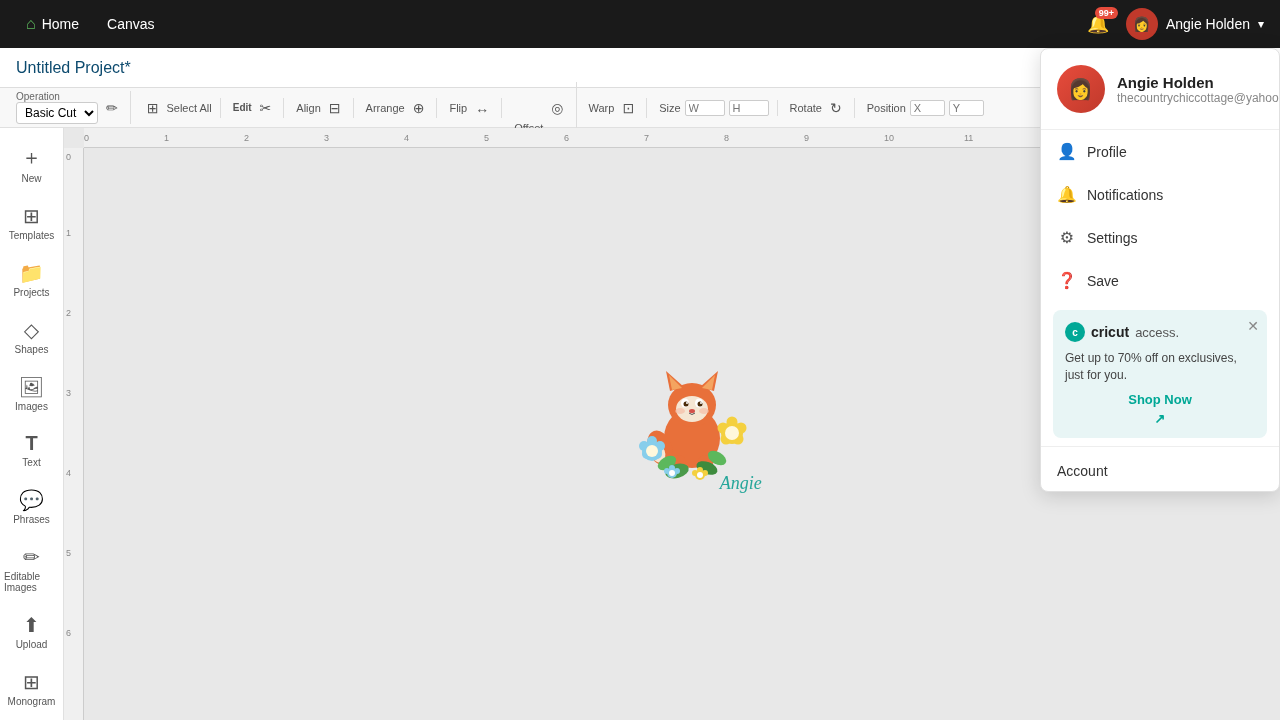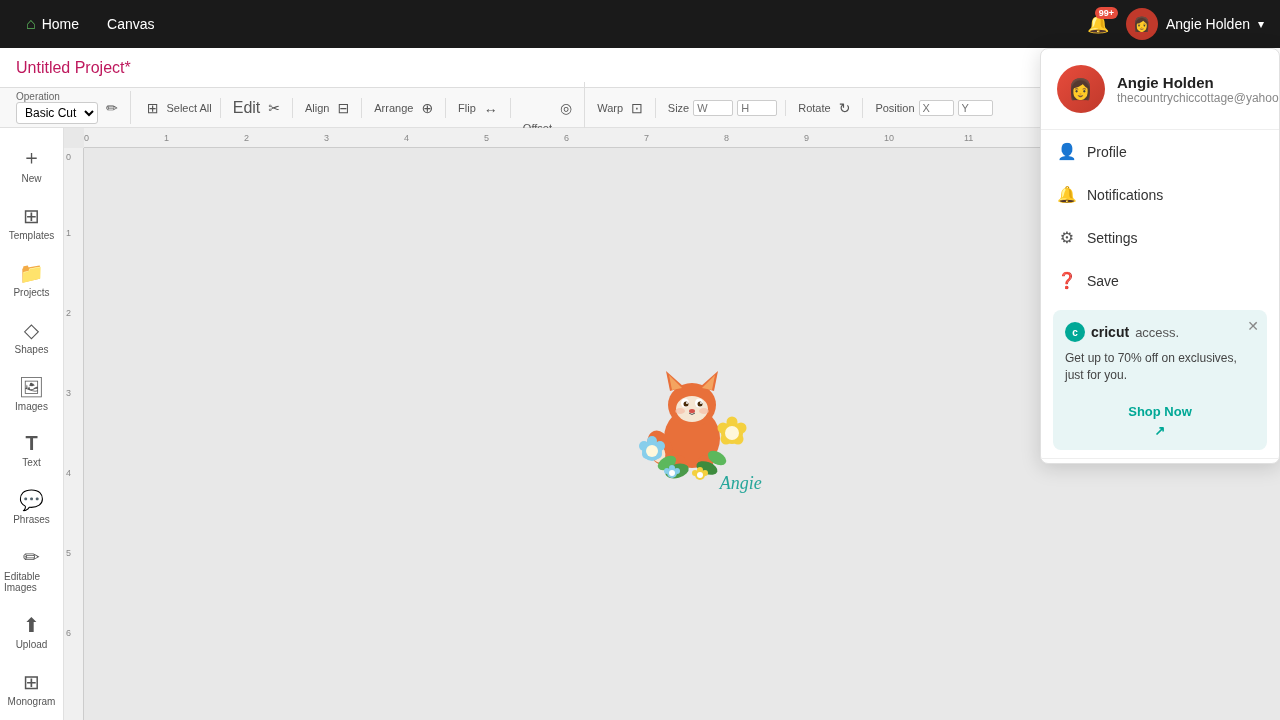--- a/index.html
+++ b/index.html
@@ -49,21 +49,21 @@
     
     .second-bar {
       height: 40px;
       background: #fff;
       border-bottom: 1px solid #ddd;
       display: flex;
       align-items: center;
       padding: 0 16px;
       justify-content: space-between;
     }
-    .project-title { font-size: 16px; font-weight: 500; color: #be185d; }
+    .project-title { font-size: 16px; font-weight: 500; color: #0c4a6e; }
     .second-bar-right { display: flex; align-items: center; gap: 8px; }
     .save-btn {
       background: none; border: none; cursor: pointer;
       color: #333; font-size: 14px; padding: 4px 8px;
     }
     .make-btn {
       background: #00c853; color: #fff; border: none; border-radius: 20px;
       padding: 6px 16px; font-size: 14px; cursor: pointer; font-weight: 500;
     }
 
@@ -199,21 +199,21 @@
     }
     .cricut-logo {
       display: flex; align-items: center; gap: 6px;
       margin-bottom: 8px;
     }
     .cricut-logo-icon {
       width: 20px; height: 20px; background: #00a896;
       border-radius: 50%; display: flex; align-items: center; justify-content: center;
       color: #fff; font-size: 10px; font-weight: bold;
     }
-    .cricut-banner-text { font-size: 12px; color: #444; margin-bottom: 20px; line-height: 1.4; }
+    .cricut-banner-text { font-size: 12px; color: #444; margin-bottom: 8px; line-height: 1.4; }
     .cricut-shop-link {
       font-size: 13px; color: #00a896; font-weight: 600;
       text-decoration: none; cursor: pointer;
       display: flex; align-items: center; gap: 4px; flex-direction: column;
     }
     .dropdown-divider { height: 1px; background: #eee; margin: 4px 0; }
     .dropdown-bottom-item {
       display: flex; align-items: center; gap: 10px;
       padding: 12px 16px; cursor: pointer; color: #333; font-size: 14px;
     }
@@ -262,21 +262,21 @@
         <option>Basic Cut</option>
       </select>
     </div>
     <button class="tool-icon-btn">✏</button>
   </div>
   <div class="tool-group">
     <button class="tool-icon-btn">⊞</button>
     <span style="font-size:11px;color:#555;">Select All</span>
   </div>
   <div class="tool-group">
-    <span style="font-size:16px;color:#555;">Edit</span>
+    <span style="font-size:10px;color:#555;font-weight:bold;">Edit</span>
     <button class="tool-icon-btn">✂</button>
   </div>
   <div class="tool-group">
     <span style="font-size:11px;color:#555;">Align</span>
     <button class="tool-icon-btn">⊟</button>
   </div>
   <div class="tool-group">
     <span style="font-size:11px;color:#555;">Arrange</span>
     <button class="tool-icon-btn">⊕</button>
   </div>
@@ -499,14 +499,17 @@
       </div>
       <div class="cricut-banner-text">Get up to 70% off on exclusives, just for you.</div>
       <a class="cricut-shop-link">
         <span>Shop Now</span>
         <span>↗</span>
       </a>
     </div>
 
     <div class="dropdown-divider"></div>
 
+    <div class="dropdown-bottom-item">
+      <span>Account</span>
+    </div>
   </div>
 </div>
 
 </body></html>

